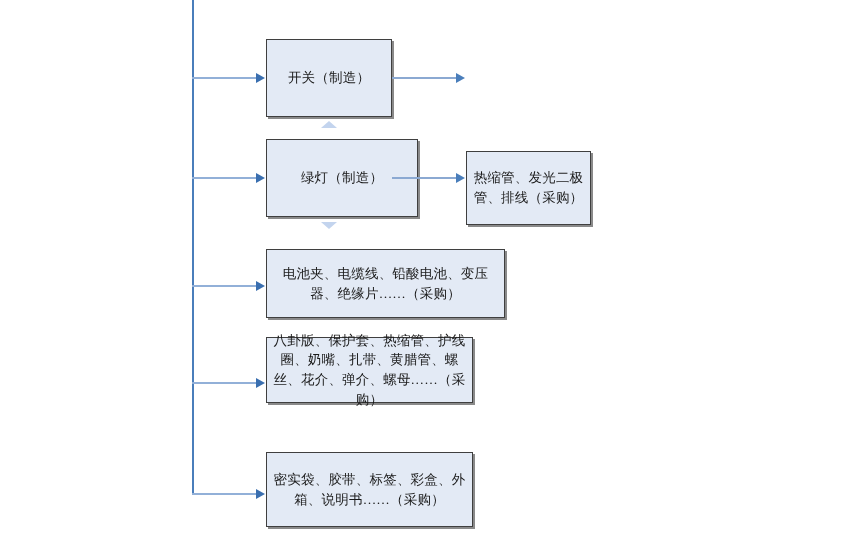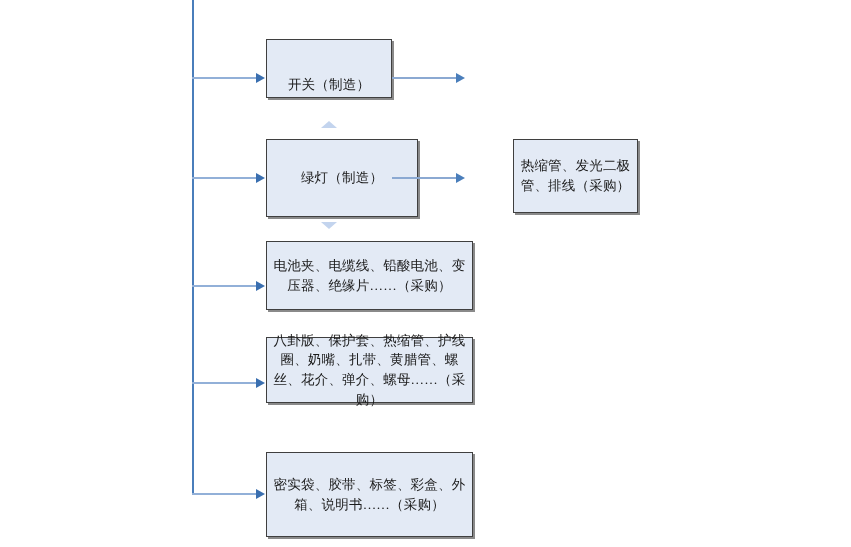--- a/index.html
+++ b/index.html
@@ -96,48 +96,48 @@
 
   <div class="branch" style="left:192px; top:285px; width:66px;"></div>
   <div class="arrowhead" style="left:256px; top:281px;"></div>
 
   <div class="branch" style="left:192px; top:382px; width:66px;"></div>
   <div class="arrowhead" style="left:256px; top:378px;"></div>
 
   <div class="branch" style="left:192px; top:493px; width:66px;"></div>
   <div class="arrowhead" style="left:256px; top:489px;"></div>
 
-  <div class="box" style="left:266px; top:39px; width:126px; height:59px;align-items:flex-end;">
+  <div class="box" style="left:266px; top:39px; width:126px; height:78px;">
     <span>开关（制造）</span>
   </div>
 
   <div class="link" style="left:392px; top:77px; width:66px;"></div>
   <div class="arrowhead light" style="left:456px; top:73px;"></div>
 
 
   <div class="tri-up" style="left:321px; top:121px;"></div>
 
   <div class="box" style="left:266px; top:139px; width:152px; height:78px;">
     <span>绿灯（制造）</span>
   </div>
 
   <div class="link" style="left:392px; top:177px; width:66px;"></div>
   <div class="arrowhead light" style="left:456px; top:173px;"></div>
 
-  <div class="box" style="left:466px; top:139px; width:125px; height:74px;margin-left:47px;">
+  <div class="box" style="left:466px; top:151px; width:125px; height:74px;">
     <span>热缩管、发光二极管、排线（采购）</span>
   </div>
 
   <div class="tri-down" style="left:321px; top:222px;"></div>
 
-  <div class="box" style="left:266px; top:241px; width:207px; height:69px;">
+  <div class="box" style="left:266px; top:249px; width:239px; height:69px;">
     <span>电池夹、电缆线、铅酸电池、变压器、绝缘片……（采购）</span>
   </div>
 
   <div class="box" style="left:266px; top:337px; width:207px; height:66px;">
     <span>八卦版、保护套、热缩管、护线圈、奶嘴、扎带、黄腊管、螺丝、花介、弹介、螺母……（采购）</span>
   </div>
 
-  <div class="box" style="left:266px; top:452px; width:207px; height:85px;">
+  <div class="box" style="left:266px; top:452px; width:207px; height:75px;">
     <span>密实袋、胶带、标签、彩盒、外箱、说明书……（采购）</span>
   </div>
 
 </div>
 
 </body></html>

